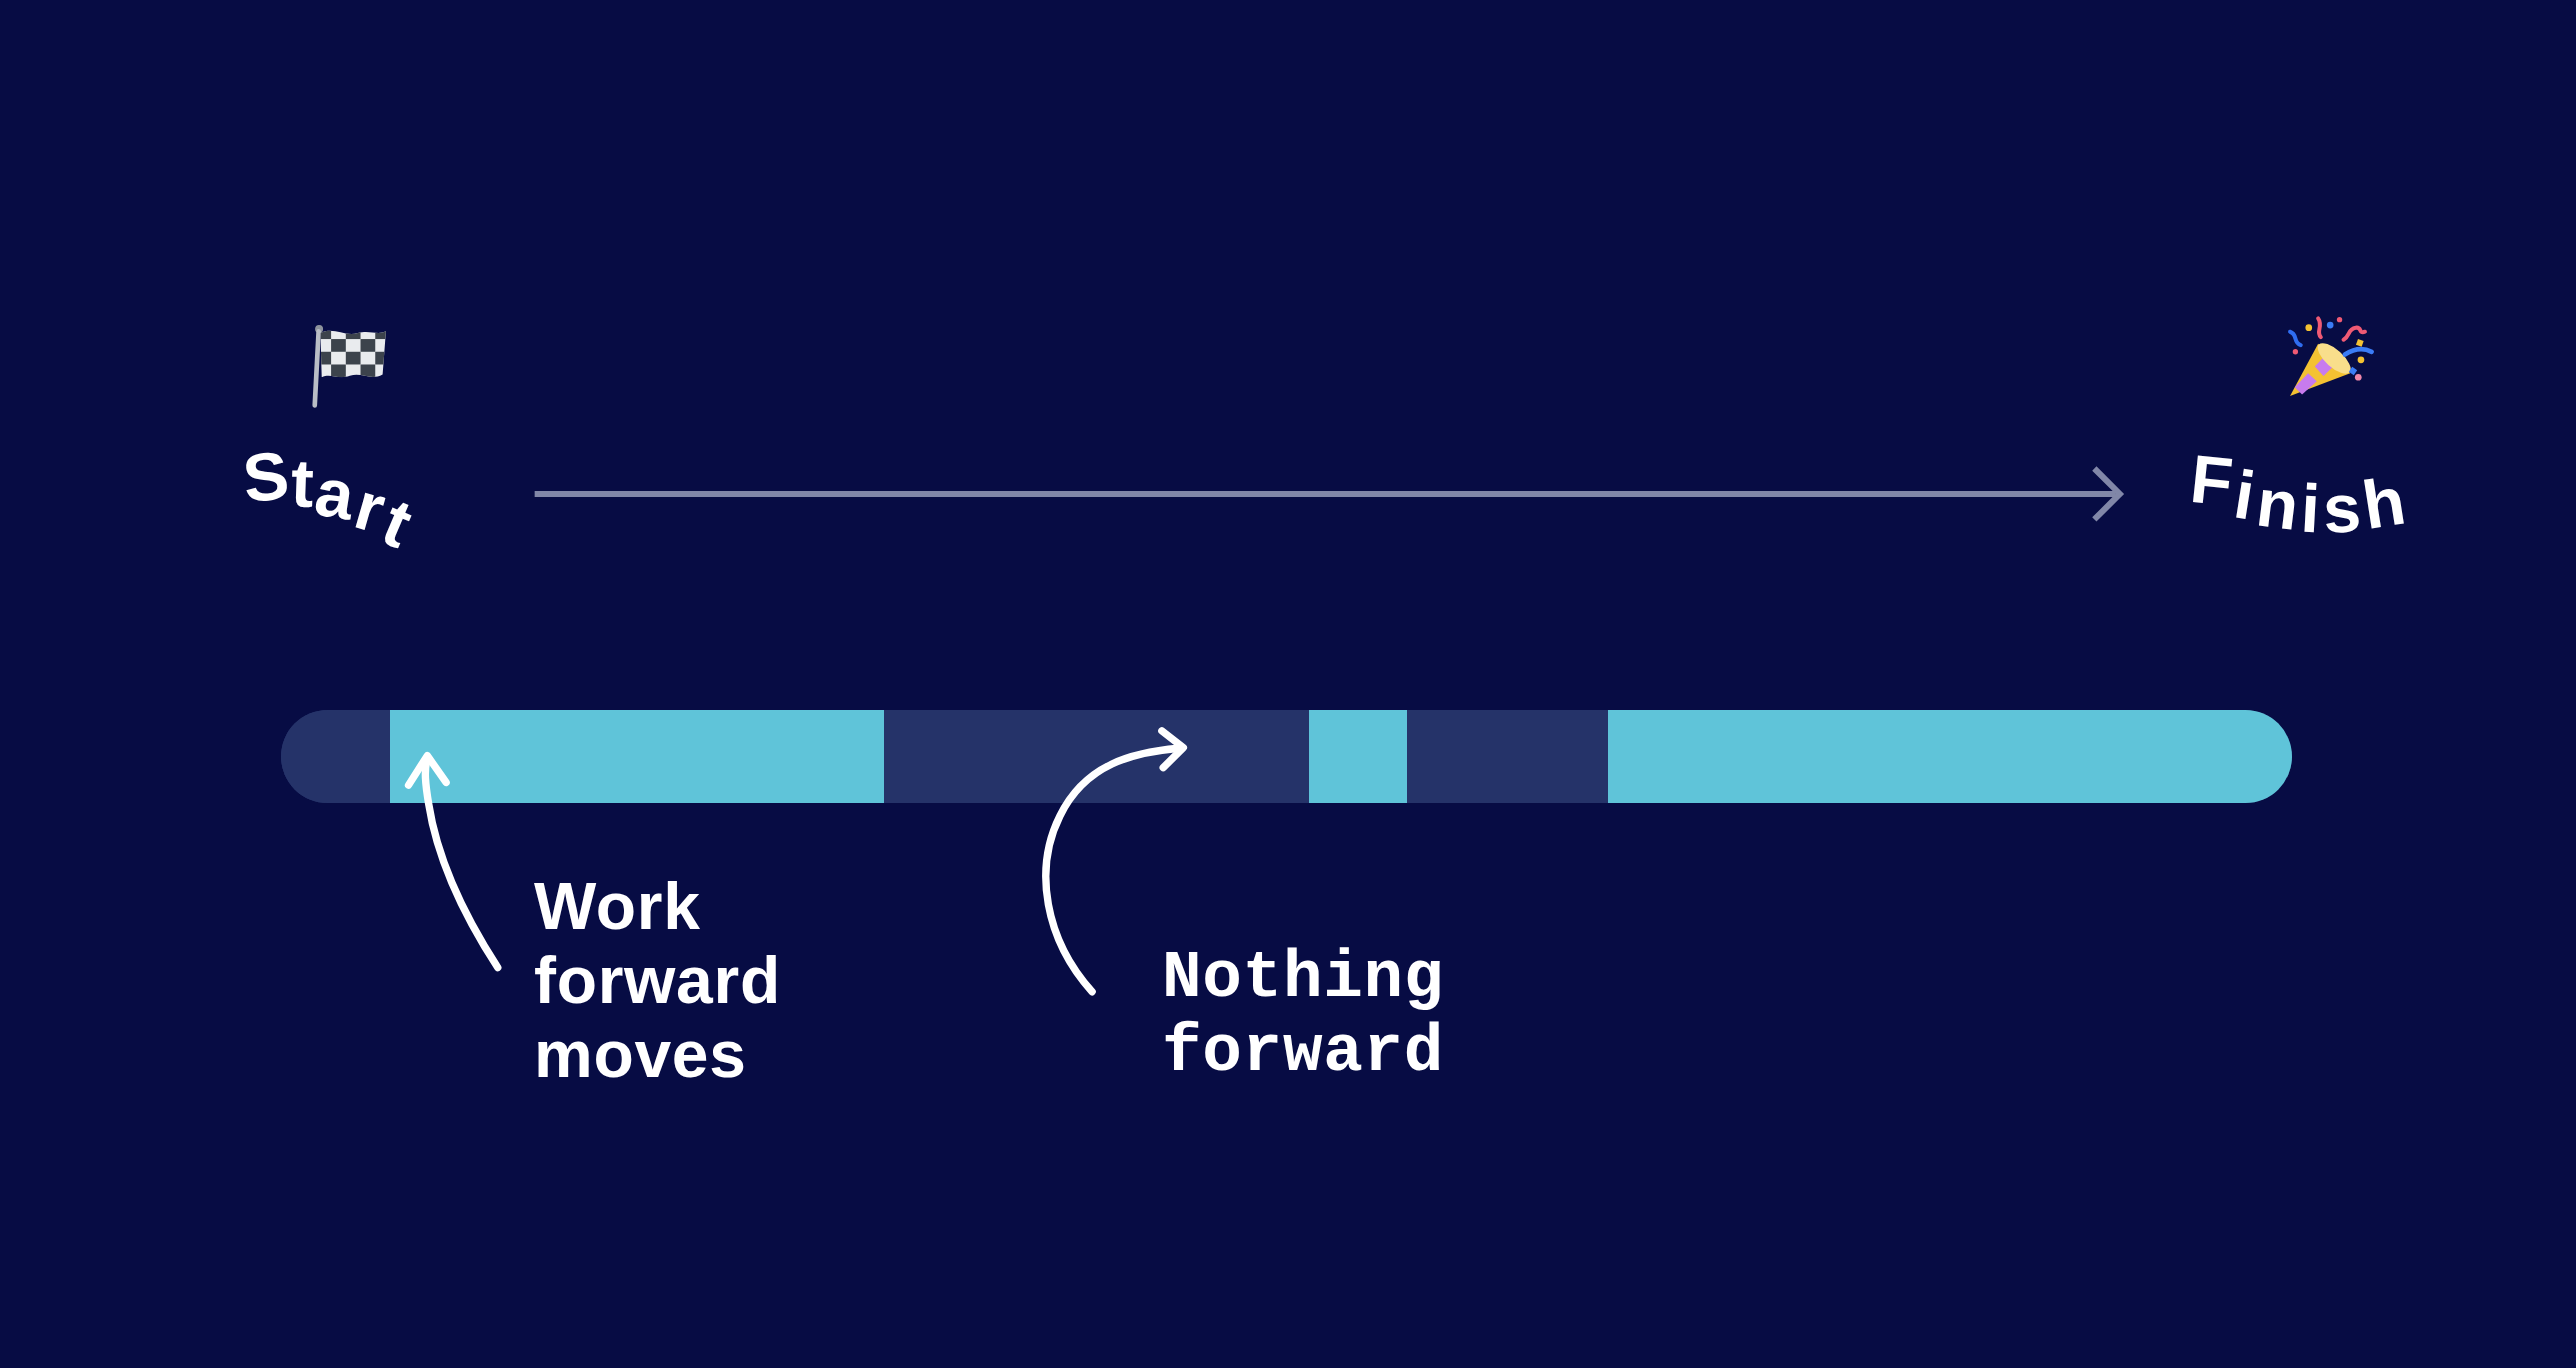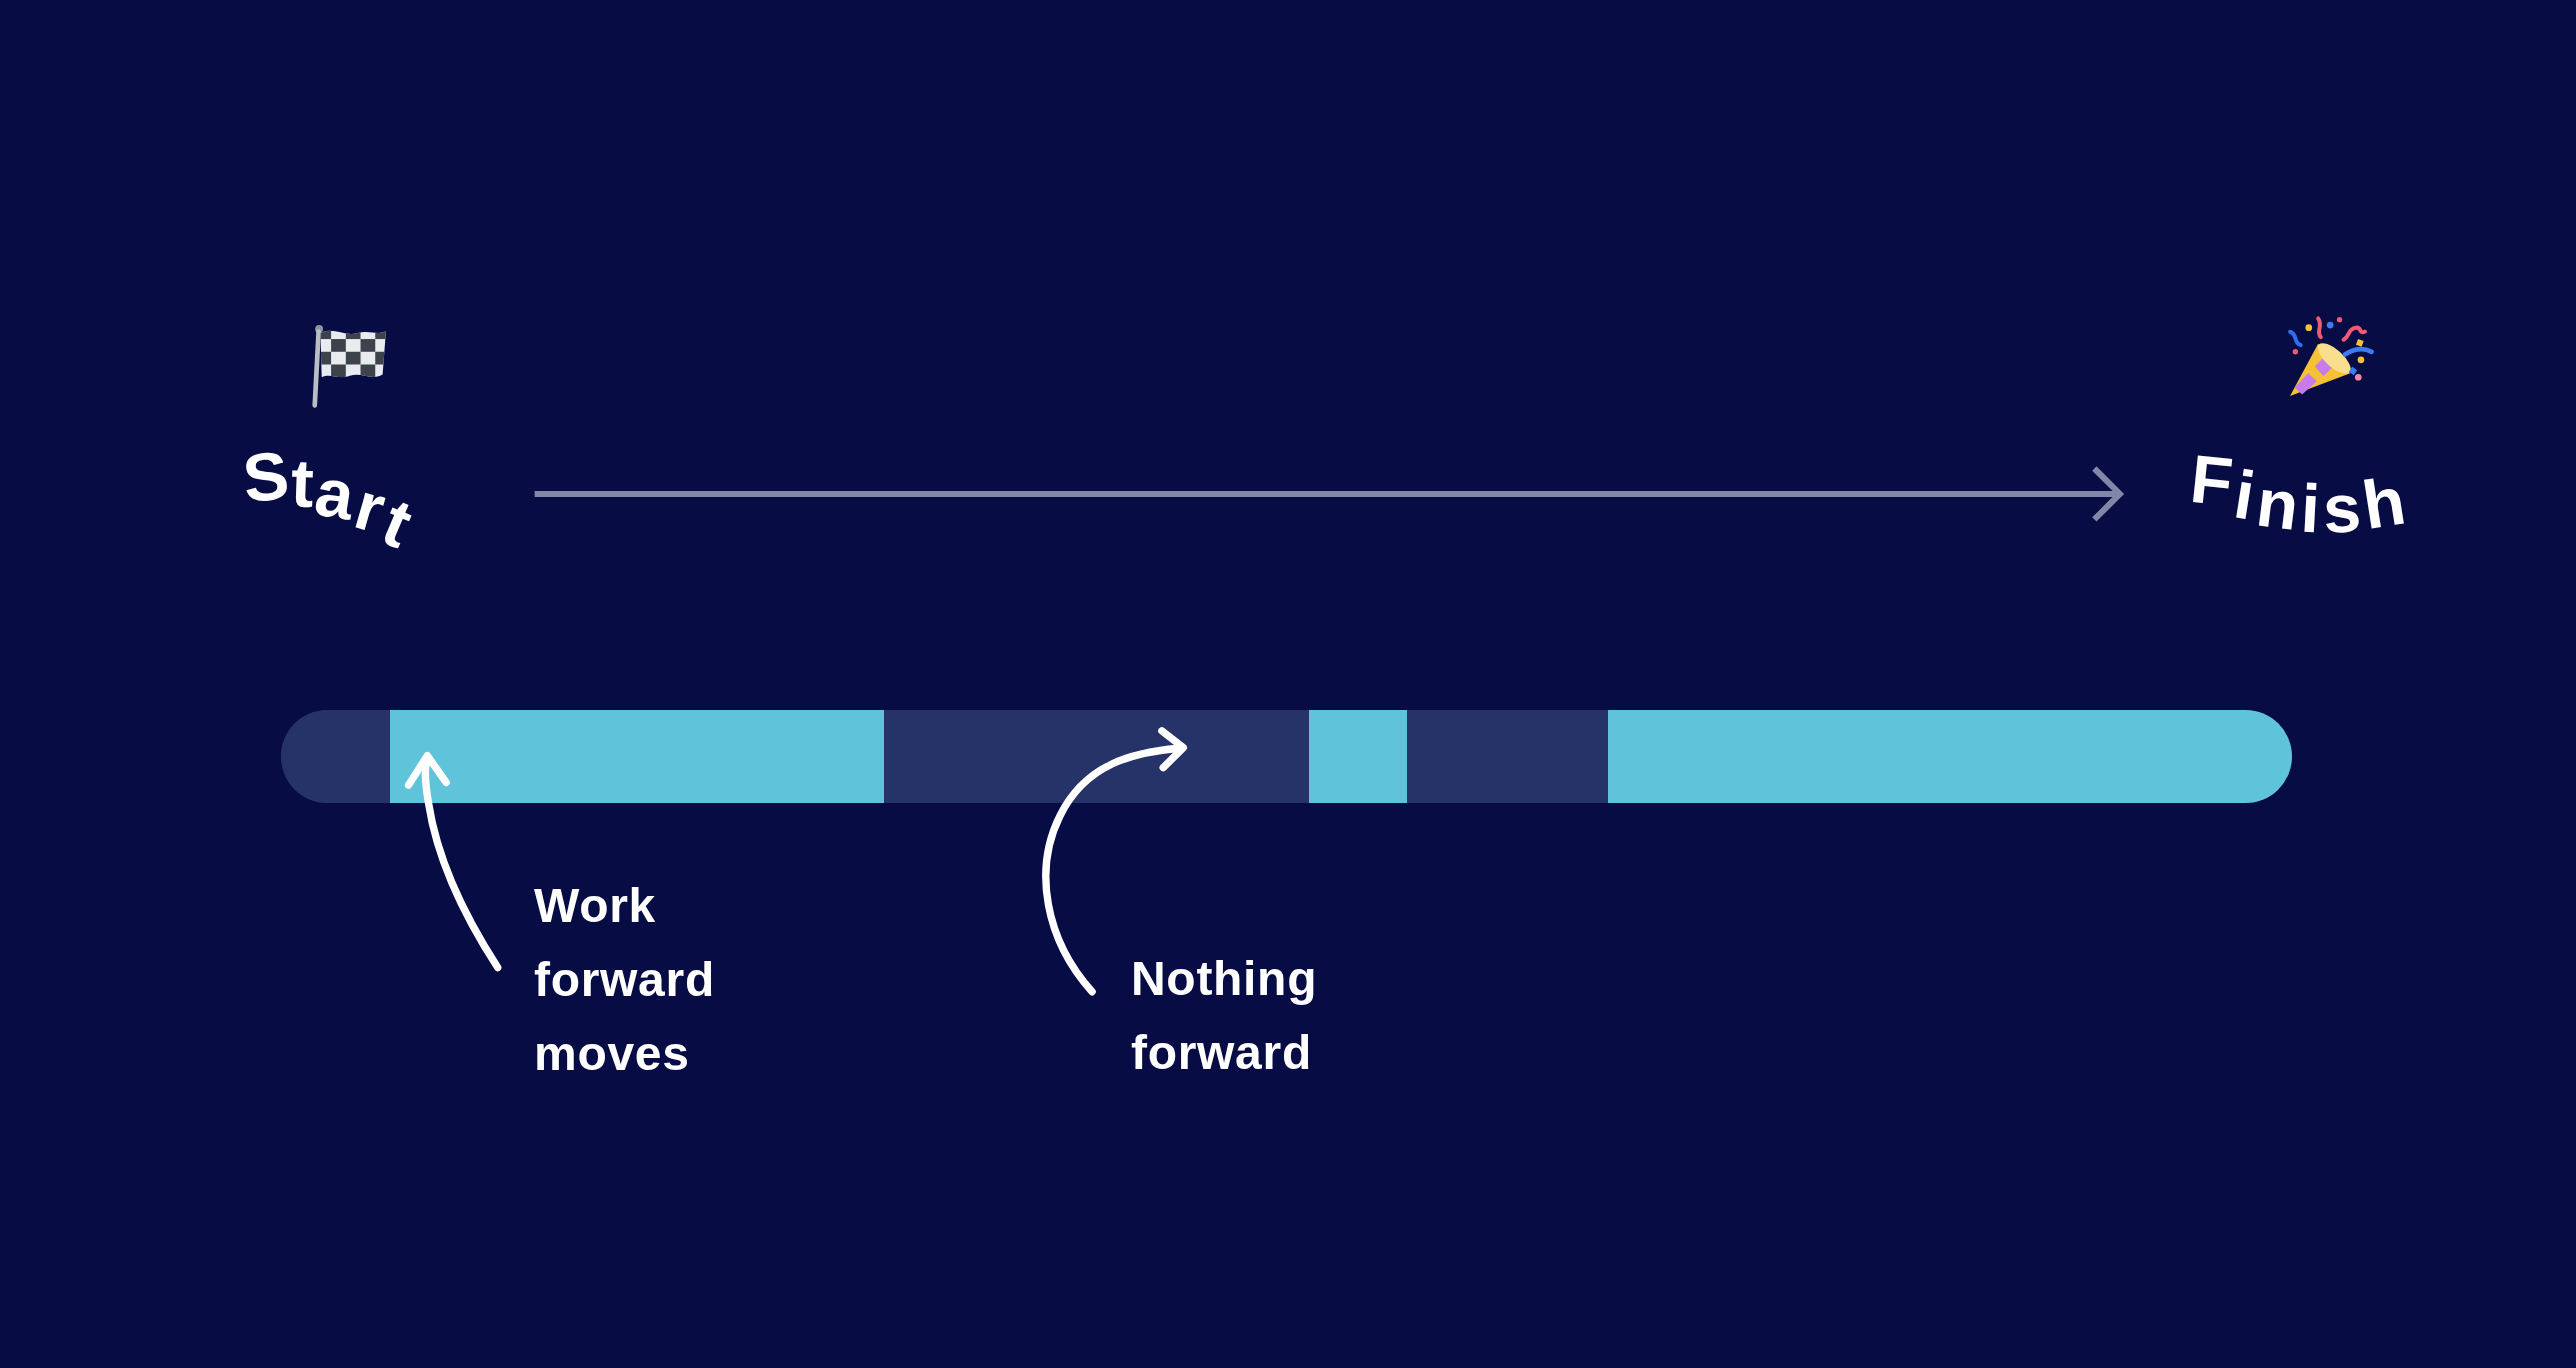--- a/index.html
+++ b/index.html
@@ -40,21 +40,21 @@
     display:flex;
     background:var(--track);
   }
   .seg{height:100%;flex:0 0 auto;}
   .seg.idle{background:var(--track);}
   .seg.active{background:var(--active);}
   .annotation{
     position:absolute;
     color:var(--text);
     font-weight:700;
-    font-size:48px;
+    font-size:66px;
     line-height:74px;
     letter-spacing:0.7px;
   }
 </style>
 </head>
 <body>
 
 <div class="canvas">
 
   <svg class="icon-svg" style="left:303px;top:321px;" width="97" height="97" viewBox="0 0 145 145">
@@ -132,19 +132,19 @@
       <path d="M 1628 1478 C 1558 1400 1540 1296 1580 1216 C 1618 1138 1690 1121 1757 1115"></path>
       <polyline points="1732,1089 1764,1114 1734,1144"></polyline>
     </g>
   </svg>
 
   <div class="annotation" style="left:534px;top:869px;" id="annotation-work">
       <div>Work</div>
       <div>forward</div>
       <div>moves</div>
     </div>
-  <div class="annotation" style="left:1131px;top:942px;" id="annotation-nothing">
+  <div class="annotation" style="left:1162px;top:942px;font-family:Liberation Mono, monospace;" id="annotation-nothing">
       <div>Nothing</div>
       <div>forward</div>
     </div>
 
 </div>
 
 
 </body></html>

